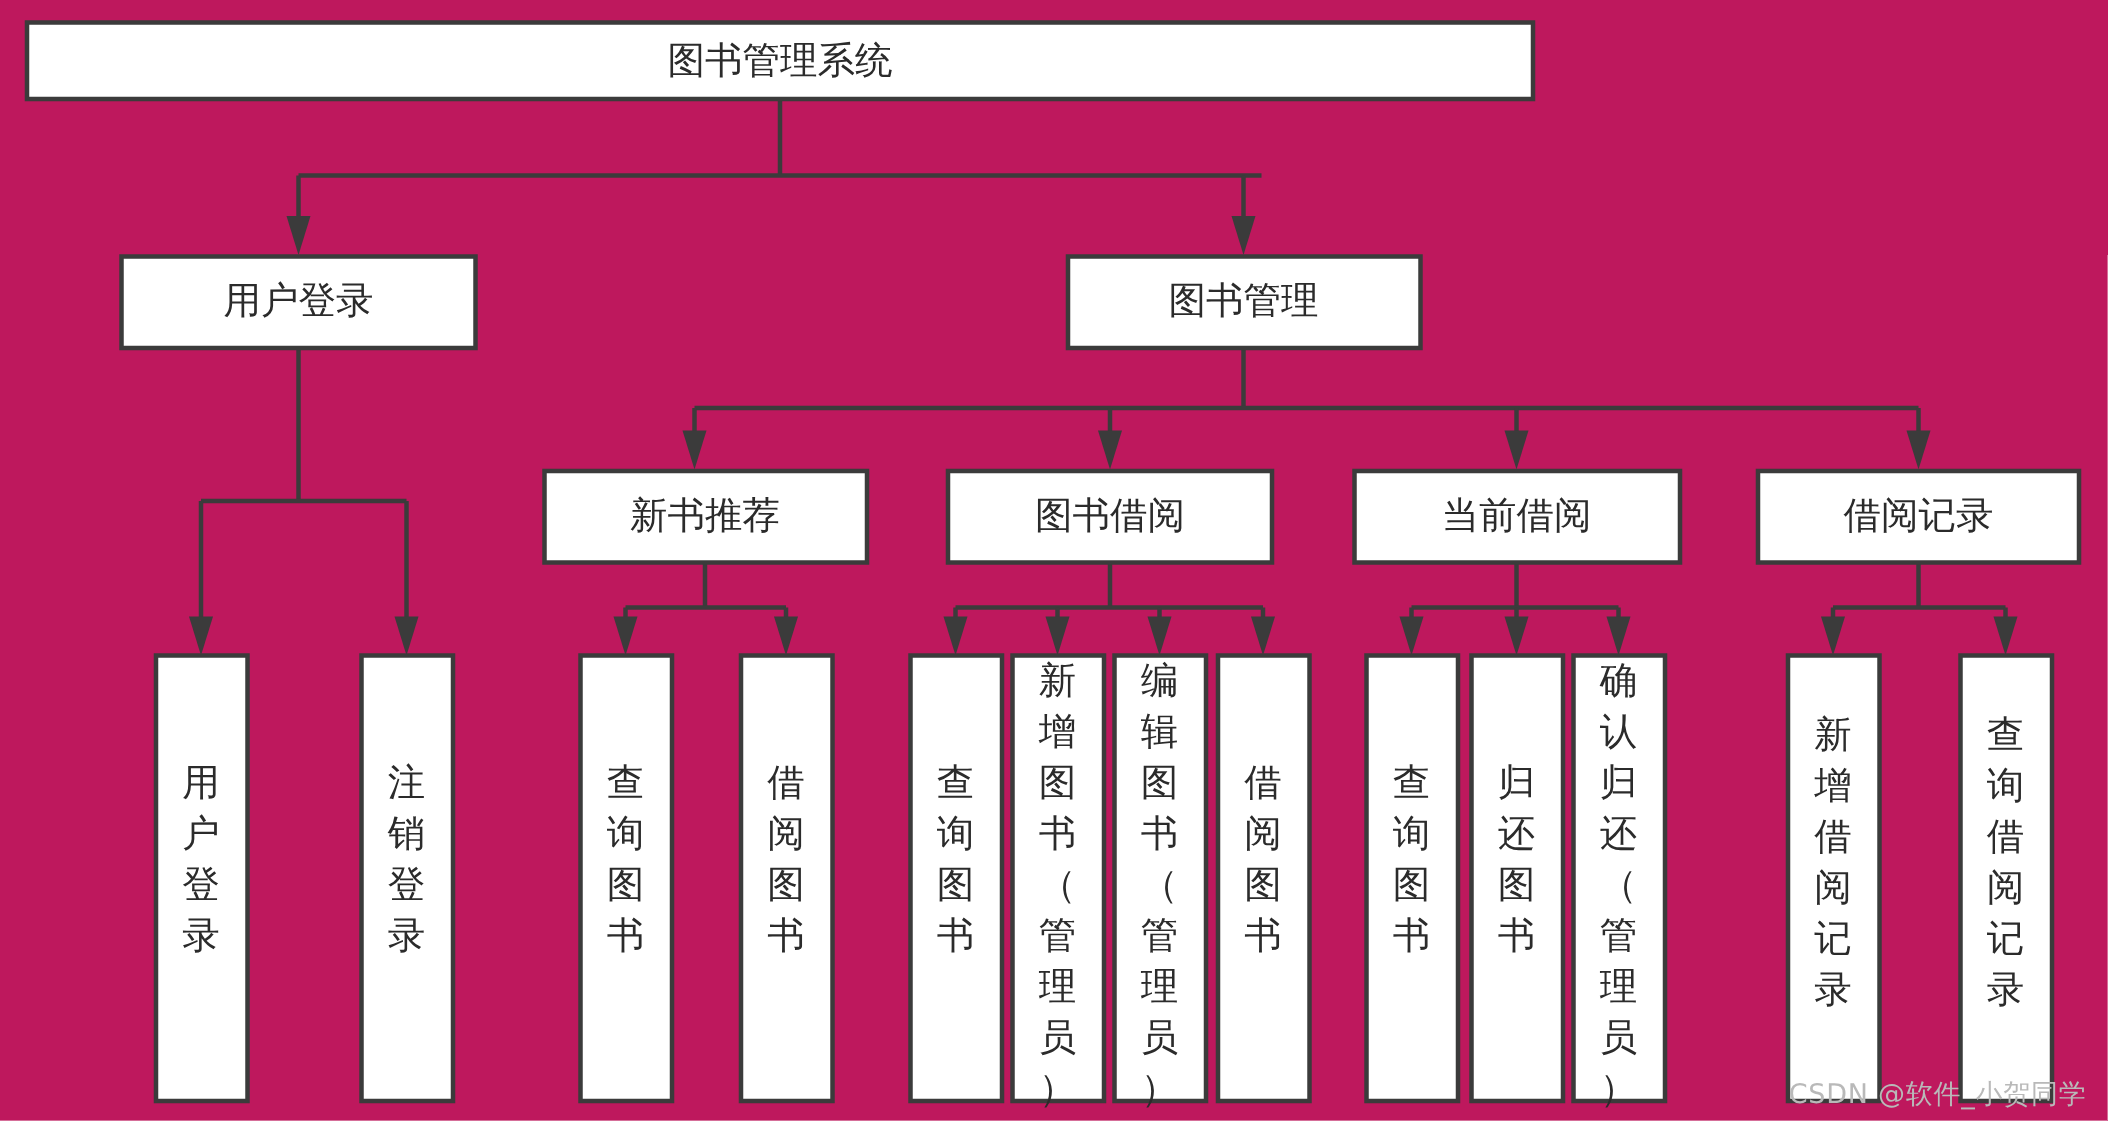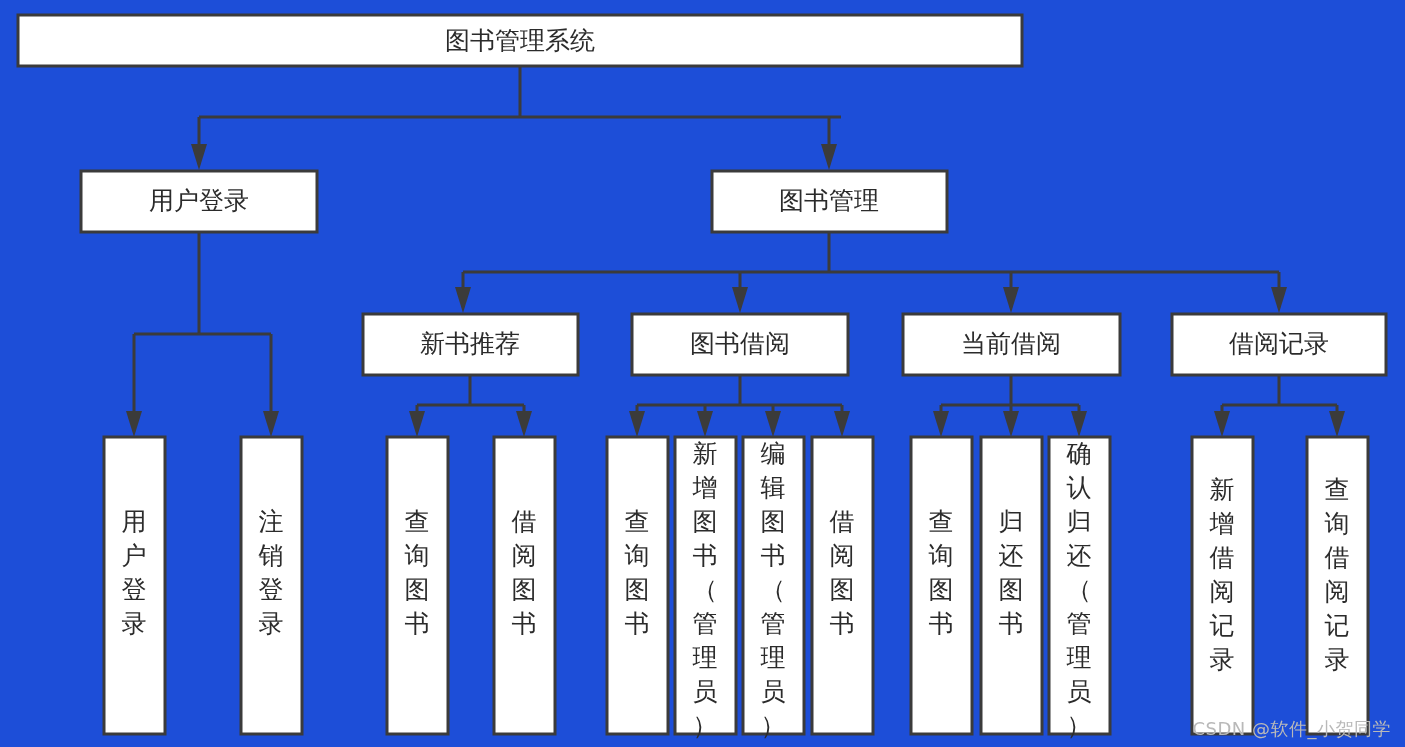--- a/index.html
+++ b/index.html
@@ -11,21 +11,21 @@
   body {
     font-family: "Liberation Sans", "DejaVu Sans", sans-serif;
     width: 1405px;
     height: 747px;
     overflow: hidden;
   }
   #diagram-root {
     position: relative;
     width: 1405px;
     height: 747px;
-    background: #1d4ed8;
+    background: #be185d;
   }
   svg.flow {
     display: block;
     width: 1405px;
     height: 747px;
   }
   .node-rect {
     fill: #ffffff;
     stroke: #3b3b3b;
     stroke-width: 3;

